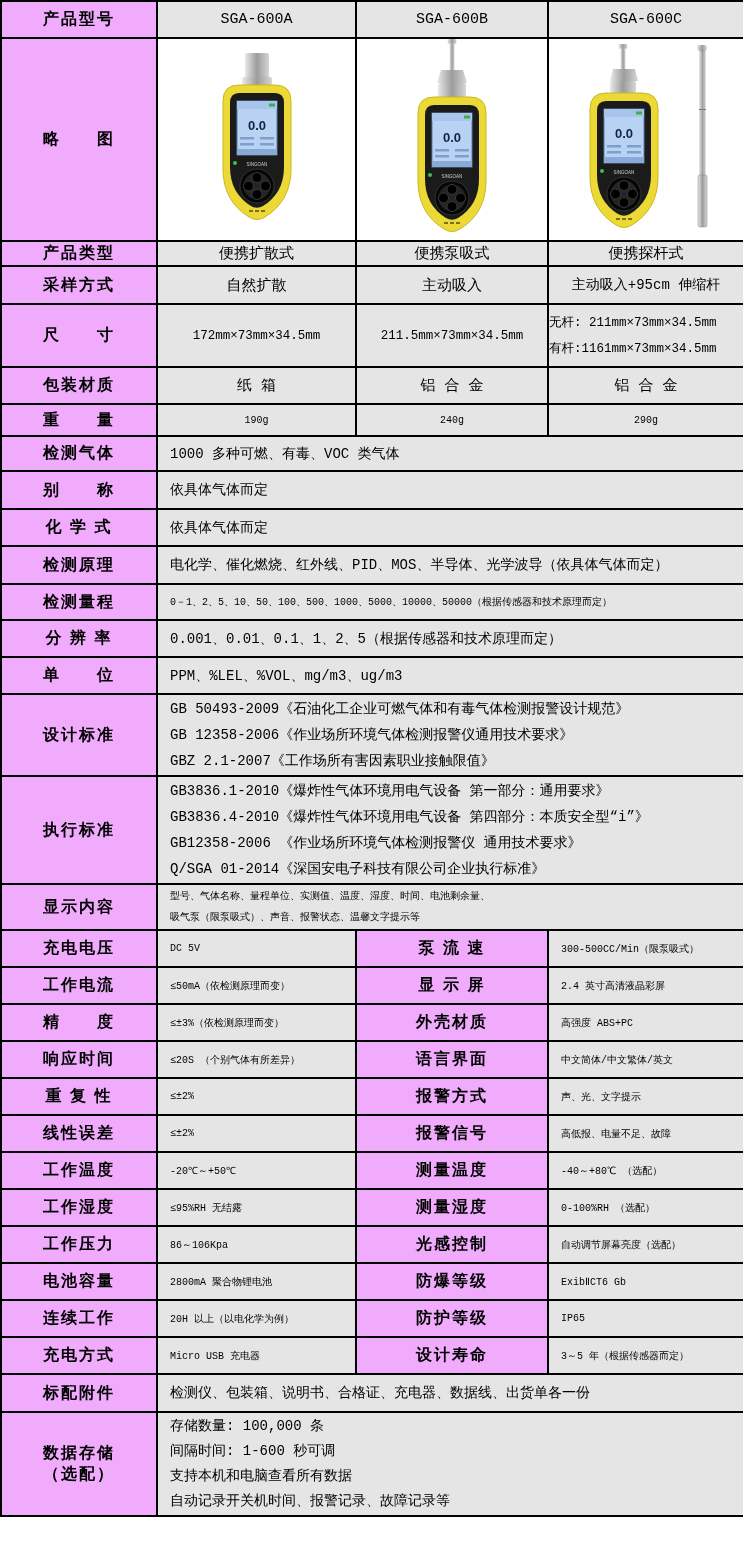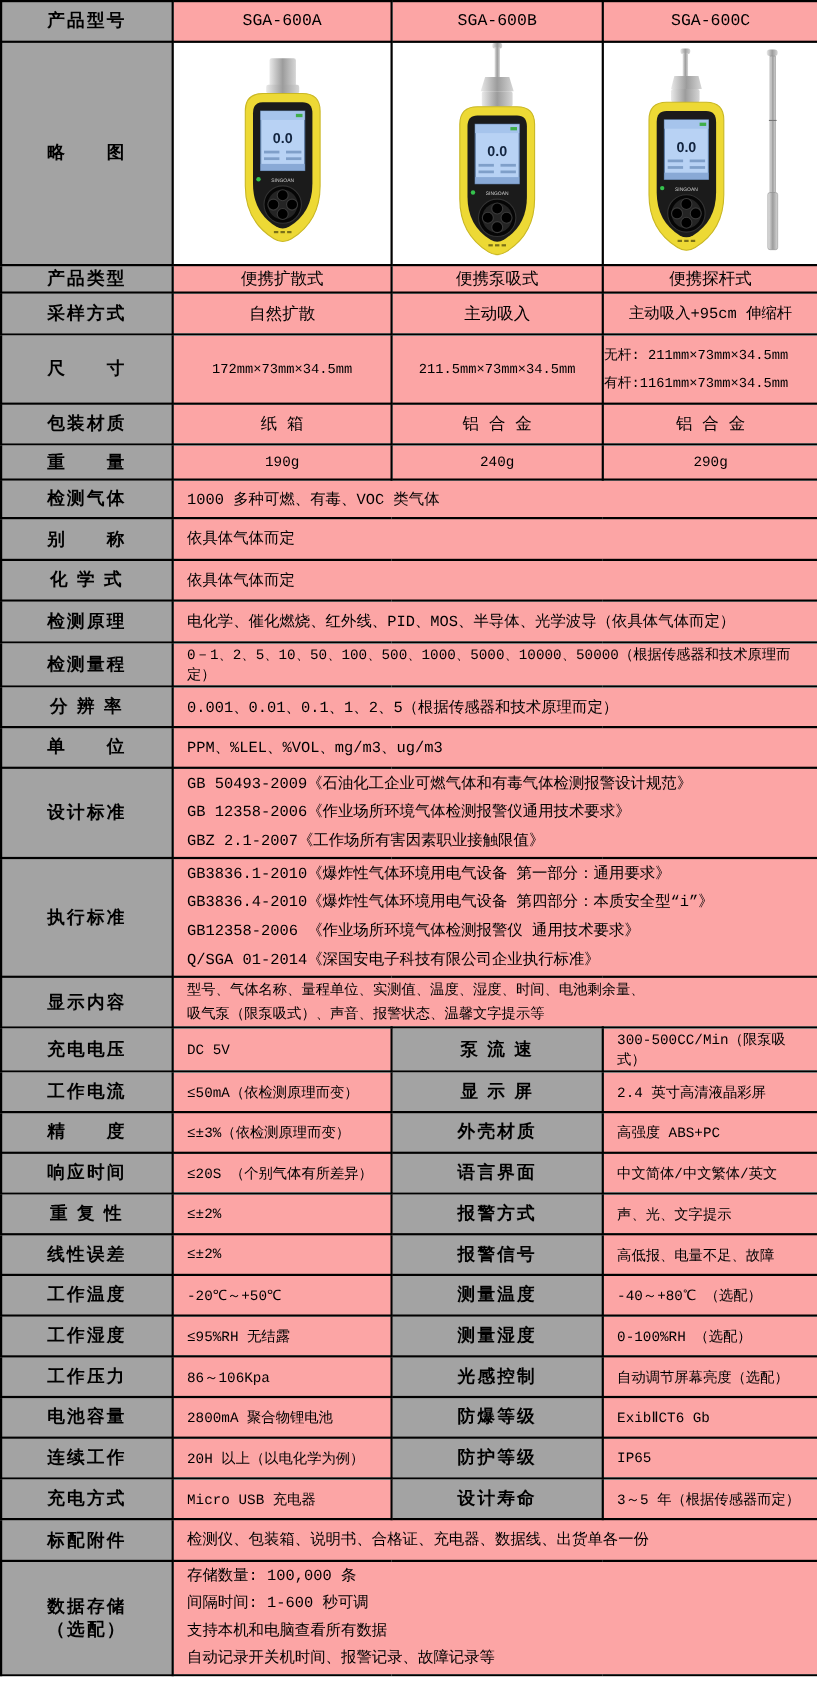--- a/index.html
+++ b/index.html
@@ -1,27 +1,27 @@
 <!DOCTYPE html>
 <html><head>
 <meta charset="utf-8">
 <style>
   html,body{margin:0;padding:0;background:#fff;}
   .sheet{width:743px;}
   table{border-collapse:collapse;width:743px;table-layout:fixed;
         font-family:"Liberation Mono","DejaVu Sans Mono",monospace;color:#000;}
   td{border:2px solid #000;overflow:hidden;}
-  .lbl{background:#a3a3a3;font-family:"Liberation Sans","DejaVu Sans",sans-serif;
+  .lbl{background:#f0abfc;font-family:"Liberation Sans","DejaVu Sans",sans-serif;
        font-weight:bold;text-align:center;font-size:16px;letter-spacing:2px;}
-  .val{background:#fca5a5;font-family:Liberation Mono, monospace;}
+  .val{background:#e5e5e5;font-family:Liberation Mono, monospace;}
   .ctr{text-align:center;}
   .lft{padding-left:12px;padding-right:6px;}
   .fs15{font-size:15px;}
   .fs14{font-size:14px;}
-  .fs13{font-size:13px;}
+  .fs13{font-size:10px;}
   .fs12{font-size:12.5px;}
   .ln{line-height:26px;white-space:nowrap;}
   .ln2{line-height:21px;white-space:nowrap;}
   .ln3{line-height:25px;white-space:nowrap;}
   .dimlines div{line-height:26px;white-space:nowrap;}
   .imgcell{background:#fff;text-align:center;vertical-align:middle;padding:0;}
   
   .h37{height:37px}.h33{height:20px}.h38{height:38px}.h60{height:63px}
   .h32{height:32px}.h35{height:35px}.h36{height:36px}.h45{height:45px}
   .h78{height:78px}.h102{height:102px}.h103{height:103px}.h200{height:200px}

